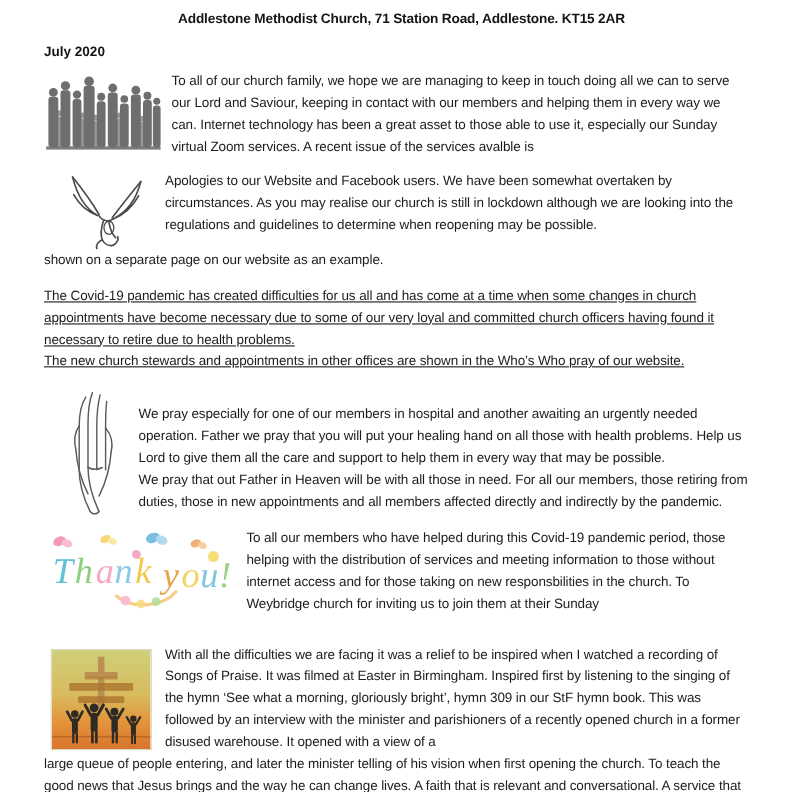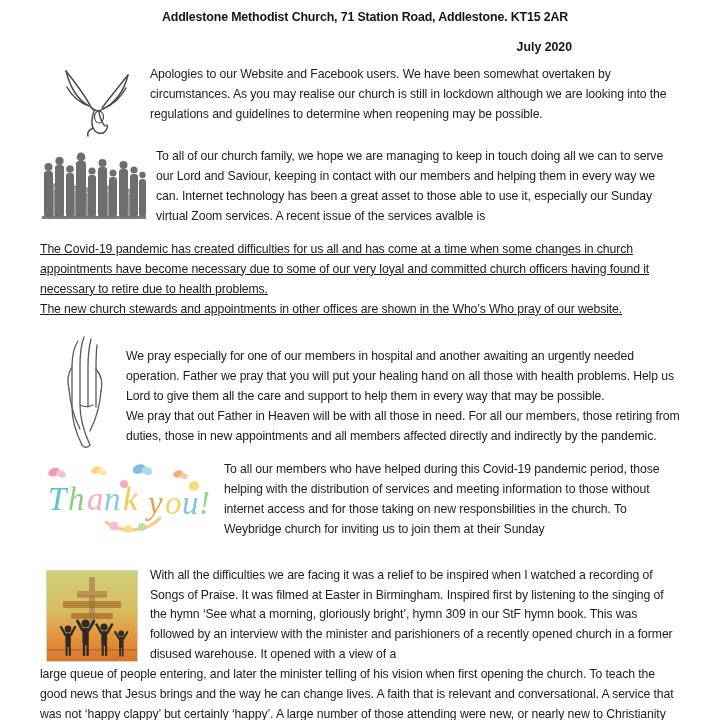--- a/index.html
+++ b/index.html
@@ -33,21 +33,21 @@
   .doc-header {
     text-align: center;
     font-weight: bold;
     font-size: 12.4px;
     letter-spacing: -0.15px;
     color: #151515;
     margin: 4px 0 0 0;
     padding-left: 10px;
   }
   .doc-date {
-    text-align: right;
+    text-align: left;
     font-weight: bold;
     font-size: 12.3px;
     color: #151515;
     margin: 16px 108px 0 0;
   }
 
   
   p.body-text {
     font-size: 12.25px;
     line-height: 1.62;
@@ -114,40 +114,20 @@
 </style>
 </head>
 <body>
 
 <div class="page">
  <div class="inner">
 
   <div class="doc-header">Addlestone Methodist Church, 71 Station Road, Addlestone. KT15 2AR</div>
 
   <div class="doc-date">July 2020</div>
-
-  <div class="section" style="margin-top:11px;">
-    <div class="fig fig-dove">
-      <svg viewBox="0 0 78 70" width="78" height="70" aria-hidden="true">
-        <g fill="none" stroke="#4a4a4a" stroke-width="1.5" stroke-linecap="round" stroke-linejoin="round">
-          <path d="M8 4 C12 20 20 33 31 39 C22 36 14 29 9 20"></path>
-          <path d="M8 4 C16 14 25 26 32 38"></path>
-          <path d="M70 8 C66 24 57 36 45 42 C55 38 63 30 68 21"></path>
-          <path d="M70 8 C62 18 53 29 44 41"></path>
-          <path d="M32 39 C35 44 41 45 45 42"></path>
-          <path d="M36 44 C34 50 33 56 35 61 C37 65 41 67 45 66"></path>
-          <path d="M41 45 C42 51 44 56 47 59"></path>
-          <path d="M35 61 C31 63 29 66 30 69"></path>
-          <path d="M45 66 C48 64 50 61 49 58"></path>
-          <ellipse cx="41" cy="50" rx="4.5" ry="6" stroke-width="1.2"></ellipse>
-        </g>
-      </svg>
-    </div>
-    <p class="body-text">Apologies to our Website and Facebook users. We have been somewhat overtaken by circumstances. As you may realise our church is still in lockdown although we are looking into the regulations and guidelines to determine when reopening may be possible.</p>
-  </div>
 
   <div class="section" style="margin-top:10px;">
     <div class="fig fig-crowd">
       <svg viewBox="0 0 108 78" width="108" height="78" aria-hidden="true">
         <g fill="#555" opacity="0.85">
           <g>
             <rect x="4" y="22" width="9" height="46" rx="3"></rect>
                 <circle cx="8.5" cy="18" r="4"></circle>
             <rect x="15" y="16" width="9" height="52" rx="3"></rect>
                 <circle cx="19.5" cy="12" r="4.2"></circle>
@@ -180,20 +160,41 @@
             <rect x="86" y="45" width="6" height="23" rx="2.5"></rect>
                 <circle cx="89" cy="42" r="2.6"></circle>
           </g>
           <rect x="2" y="67" width="104" height="3" opacity="0.9"></rect>
         </g>
       </svg>
     </div>
     <p class="body-text">To all of our church family, we  hope we are managing to keep in touch doing all we can to serve our Lord and Saviour, keeping in contact with our members and helping them in every way we can. Internet technology has been a great asset to those able to use it, especially our Sunday virtual Zoom services. A recent issue of the services avalble is</p>
   </div>
 
+  <div class="section" style="margin-top:11px;">
+    <div class="fig fig-dove">
+      <svg viewBox="0 0 78 70" width="78" height="70" aria-hidden="true">
+        <g fill="none" stroke="#4a4a4a" stroke-width="1.5" stroke-linecap="round" stroke-linejoin="round">
+          <path d="M8 4 C12 20 20 33 31 39 C22 36 14 29 9 20"></path>
+          <path d="M8 4 C16 14 25 26 32 38"></path>
+          <path d="M70 8 C66 24 57 36 45 42 C55 38 63 30 68 21"></path>
+          <path d="M70 8 C62 18 53 29 44 41"></path>
+          <path d="M32 39 C35 44 41 45 45 42"></path>
+          <path d="M36 44 C34 50 33 56 35 61 C37 65 41 67 45 66"></path>
+          <path d="M41 45 C42 51 44 56 47 59"></path>
+          <path d="M35 61 C31 63 29 66 30 69"></path>
+          <path d="M45 66 C48 64 50 61 49 58"></path>
+          <ellipse cx="41" cy="50" rx="4.5" ry="6" stroke-width="1.2"></ellipse>
+        </g>
+      </svg>
+    </div>
+    <p class="body-text">Apologies to our Website and Facebook users. We have been somewhat overtaken by circumstances. As you may realise our church is still in lockdown although we are looking into the regulations and guidelines to determine when reopening may be possible.</p>
+  </div>
+  <p class="body-text caption-run">shown on a separate page on our website as an example.</p>
+
   <div class="section" style="margin-top:13px;text-decoration:underline;">
     <p class="body-text">The Covid-19 pandemic has created difficulties for us all and has come at a time when some changes in church appointments  have become necessary due to some of our very loyal and committed church officers having found it necessary to retire due to health problems.</p>
     <p class="body-text">The new church stewards and appointments in other offices are shown in the Who’s Who pray of our website.</p>
   </div>
 
   <div class="section" style="margin-top:14px;">
     <div class="fig fig-hands">
       <svg viewBox="0 0 58 118" width="58" height="118" aria-hidden="true">
         <g fill="none" stroke="#5a5a5a" stroke-width="1.3" stroke-linecap="round" stroke-linejoin="round">
           <path d="M20 8 C16 14 14 24 14 34 L14 74 C14 88 18 100 24 112"></path>

